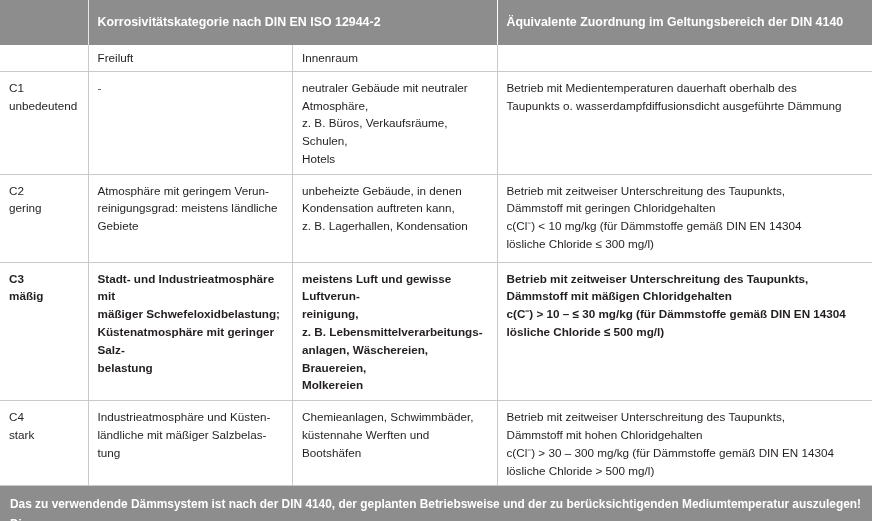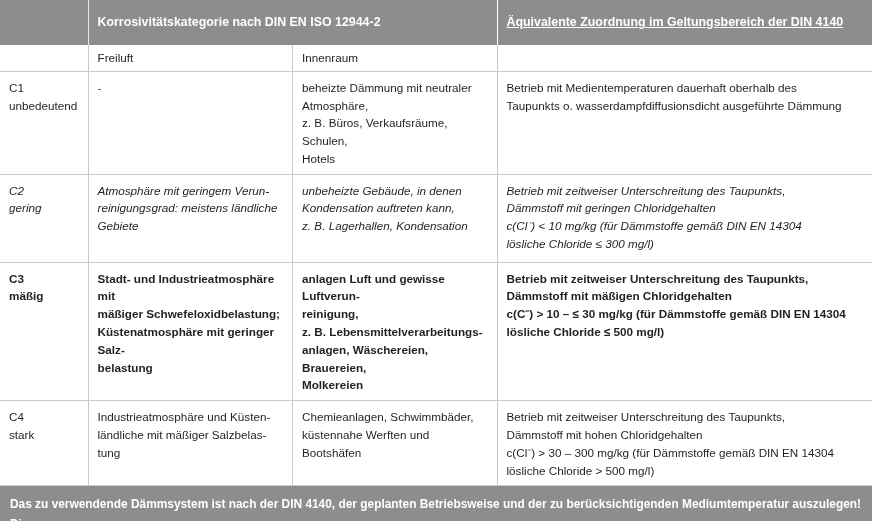--- a/index.html
+++ b/index.html
@@ -47,21 +47,20 @@
     padding-top: 0;
     padding-bottom: 0;
     border-right: 1px solid #ffffff;
     border-bottom: none;
   }
   tr.header-band td.hb-blank-left {
     border-right: 1px solid #e8e8e8;
   }
   tr.header-band td.hb-last {
     border-right: none;
-    text-decoration: underline;
   }
   
   tr.subhead-a td {
     height: 48px;
   }
   tr.subhead-b td {
     height: 25px;
     padding-top: 4px;
     padding-bottom: 4px;
   }
@@ -80,21 +79,21 @@
   }
   
   td.merged-examples {
     width: 409px;
   }
   
   tr.body-row td {
     font-size: 11.7px;
   }
   tr.row-c1 td { height: 82px; }
-  tr.row-c2 td { height: 88px; font-style: italic; }
+  tr.row-c2 td { height: 88px; }
   tr.row-c3 td { height: 92px; font-weight: bold; }
   tr.row-c4 td { height: 83px; }
   .cat-code { display: block; }
   .cat-word { display: block; }
   .cell-line { display: block; white-space: pre-wrap; }
   .dash-cell { color: #4a4a4a; }
   
   tr.footer-band td {
     background: #8d8d8d;
     color: #ffffff;
@@ -131,21 +130,21 @@
 
       <tr class="body-row row-c1">
         <td class="col-cat">
           <span class="cat-code">C1</span>
           <span class="cat-word">unbedeutend</span>
         </td>
         <td class="col-freiluft">
           <span class="cell-line dash-cell">-</span>
         </td>
         <td class="col-innen">
-          <span class="cell-line">beheizte Dämmung mit neutraler</span>
+          <span class="cell-line">neutraler Gebäude mit neutraler</span>
           <span class="cell-line">Atmosphäre,</span>
           <span class="cell-line">z. B. Büros, Verkaufsräume, Schulen,</span>
           <span class="cell-line">Hotels</span>
         </td>
         <td class="col-anf">
           <span class="cell-line">Betrieb mit Medientemperaturen dauerhaft oberhalb des</span>
           <span class="cell-line">Taupunkts o. wasserdampfdiffusionsdicht ausgeführte Dämmung</span>
         </td>
       </tr>
 
@@ -177,21 +176,21 @@
           <span class="cat-code">C3</span>
           <span class="cat-word">mäßig</span>
         </td>
         <td class="col-freiluft">
           <span class="cell-line">Stadt- und Industrieatmosphäre mit</span>
           <span class="cell-line">mäßiger Schwefeloxidbelastung;</span>
           <span class="cell-line">Küstenatmosphäre mit geringer Salz-</span>
           <span class="cell-line">belastung</span>
         </td>
         <td class="col-innen">
-          <span class="cell-line">anlagen Luft und gewisse Luftverun-</span>
+          <span class="cell-line">meistens Luft und gewisse Luftverun-</span>
           <span class="cell-line">reinigung,</span>
           <span class="cell-line">z. B. Lebensmittelverarbeitungs-</span>
           <span class="cell-line">anlagen, Wäschereien, Brauereien,</span>
           <span class="cell-line">Molkereien</span>
         </td>
         <td class="col-anf">
           <span class="cell-line">Betrieb mit zeitweiser Unterschreitung des Taupunkts,</span>
           <span class="cell-line">Dämmstoff mit mäßigen Chloridgehalten</span>
           <span class="cell-line">c(C⁻) &gt; 10 – ≤ 30 mg/kg (für Dämmstoffe gemäß DIN EN 14304</span>
           <span class="cell-line">lösliche Chloride ≤ 500 mg/l)</span>

